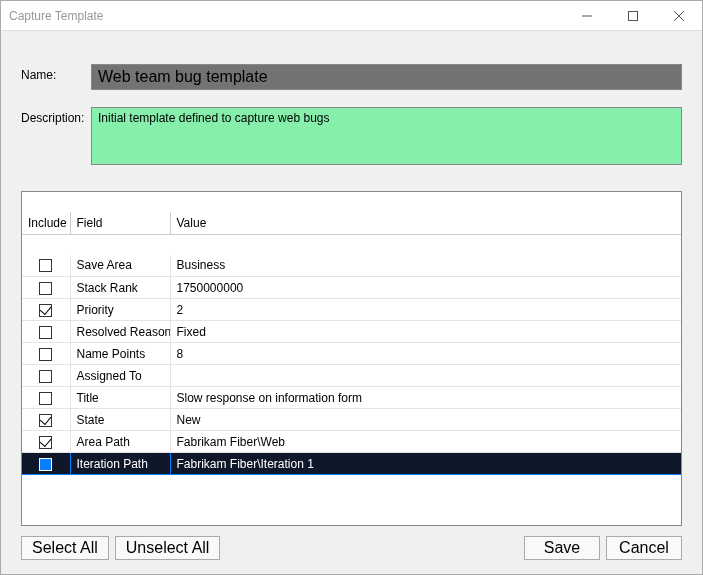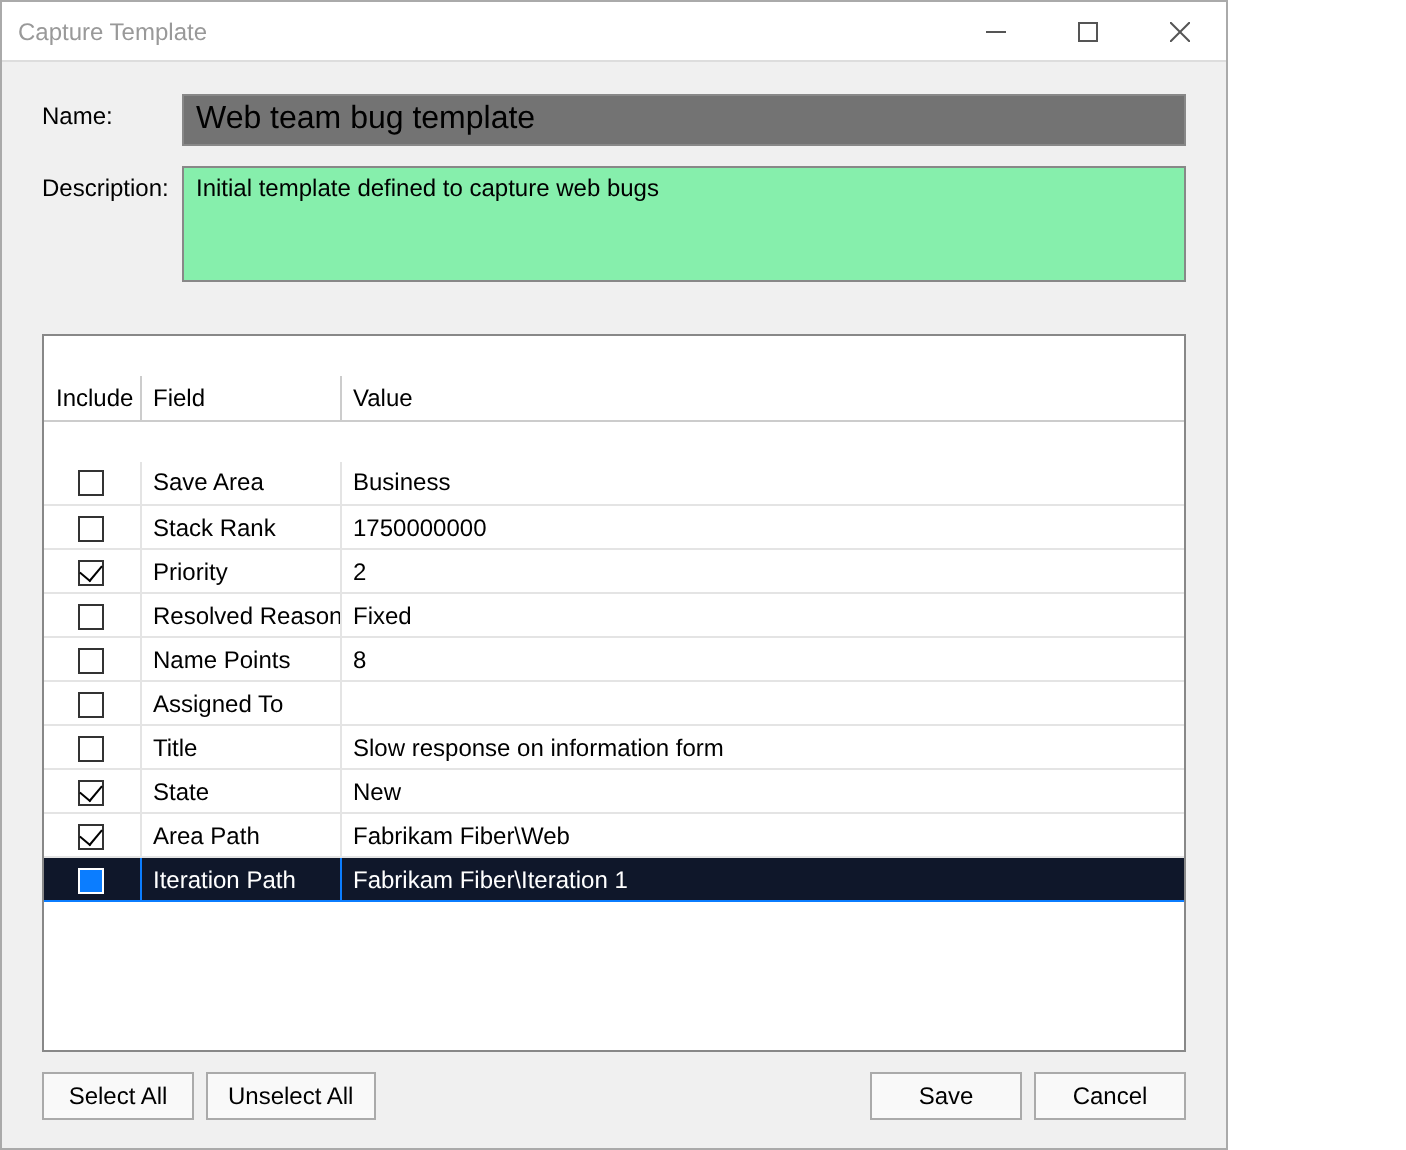--- a/index.html
+++ b/index.html
@@ -4,21 +4,21 @@
 <style>
   * { box-sizing: border-box; }
   body {
     margin: 0;
     font-family: "Segoe UI", Tahoma, sans-serif;
     font-size: 12px;
     background: #fff;
     color: #000;
   }
   .window {
-    width: 614px;
+    width: 703px;
     height: 575px;
     border: 1px solid #aaa;
     background: #f0f0f0;
     display: flex;
     flex-direction: column;
   }
   .titlebar {
     height: 30px;
     background: #fff;
     display: flex;
@@ -39,20 +39,21 @@
     color: #555;
   }
   .win-btn svg { stroke: #555; }
   .form-area {
     padding: 16px 20px 8px 20px;
   }
   .form-row {
     display: flex;
     align-items: flex-start;
     margin-bottom: 10px;
+    margin-top: 17px;
   }
   .form-label {
     width: 70px;
     padding-top: 4px;
     color: #000;
   }
   .form-input {
     flex: 1;
     border: 1px solid #888;
     background: #737373;
@@ -141,21 +142,21 @@
     padding: 10px 20px 14px 20px;
     gap: 6px;
   }
   .spacer { flex: 1; }
   .btn {
     min-width: 76px;
     height: 24px;
     border: 1px solid #aaa;
     background: #f9f9f9;
     font-family: inherit;
-    font-size: 12px;
+    font-size: 16px;
     padding: 0 10px;
     cursor: default;
   }
   .grid-body { flex: 1; overflow: auto; }
 </style>
 </head>
 <body>
 
 <div class="window">
   <div class="titlebar">

